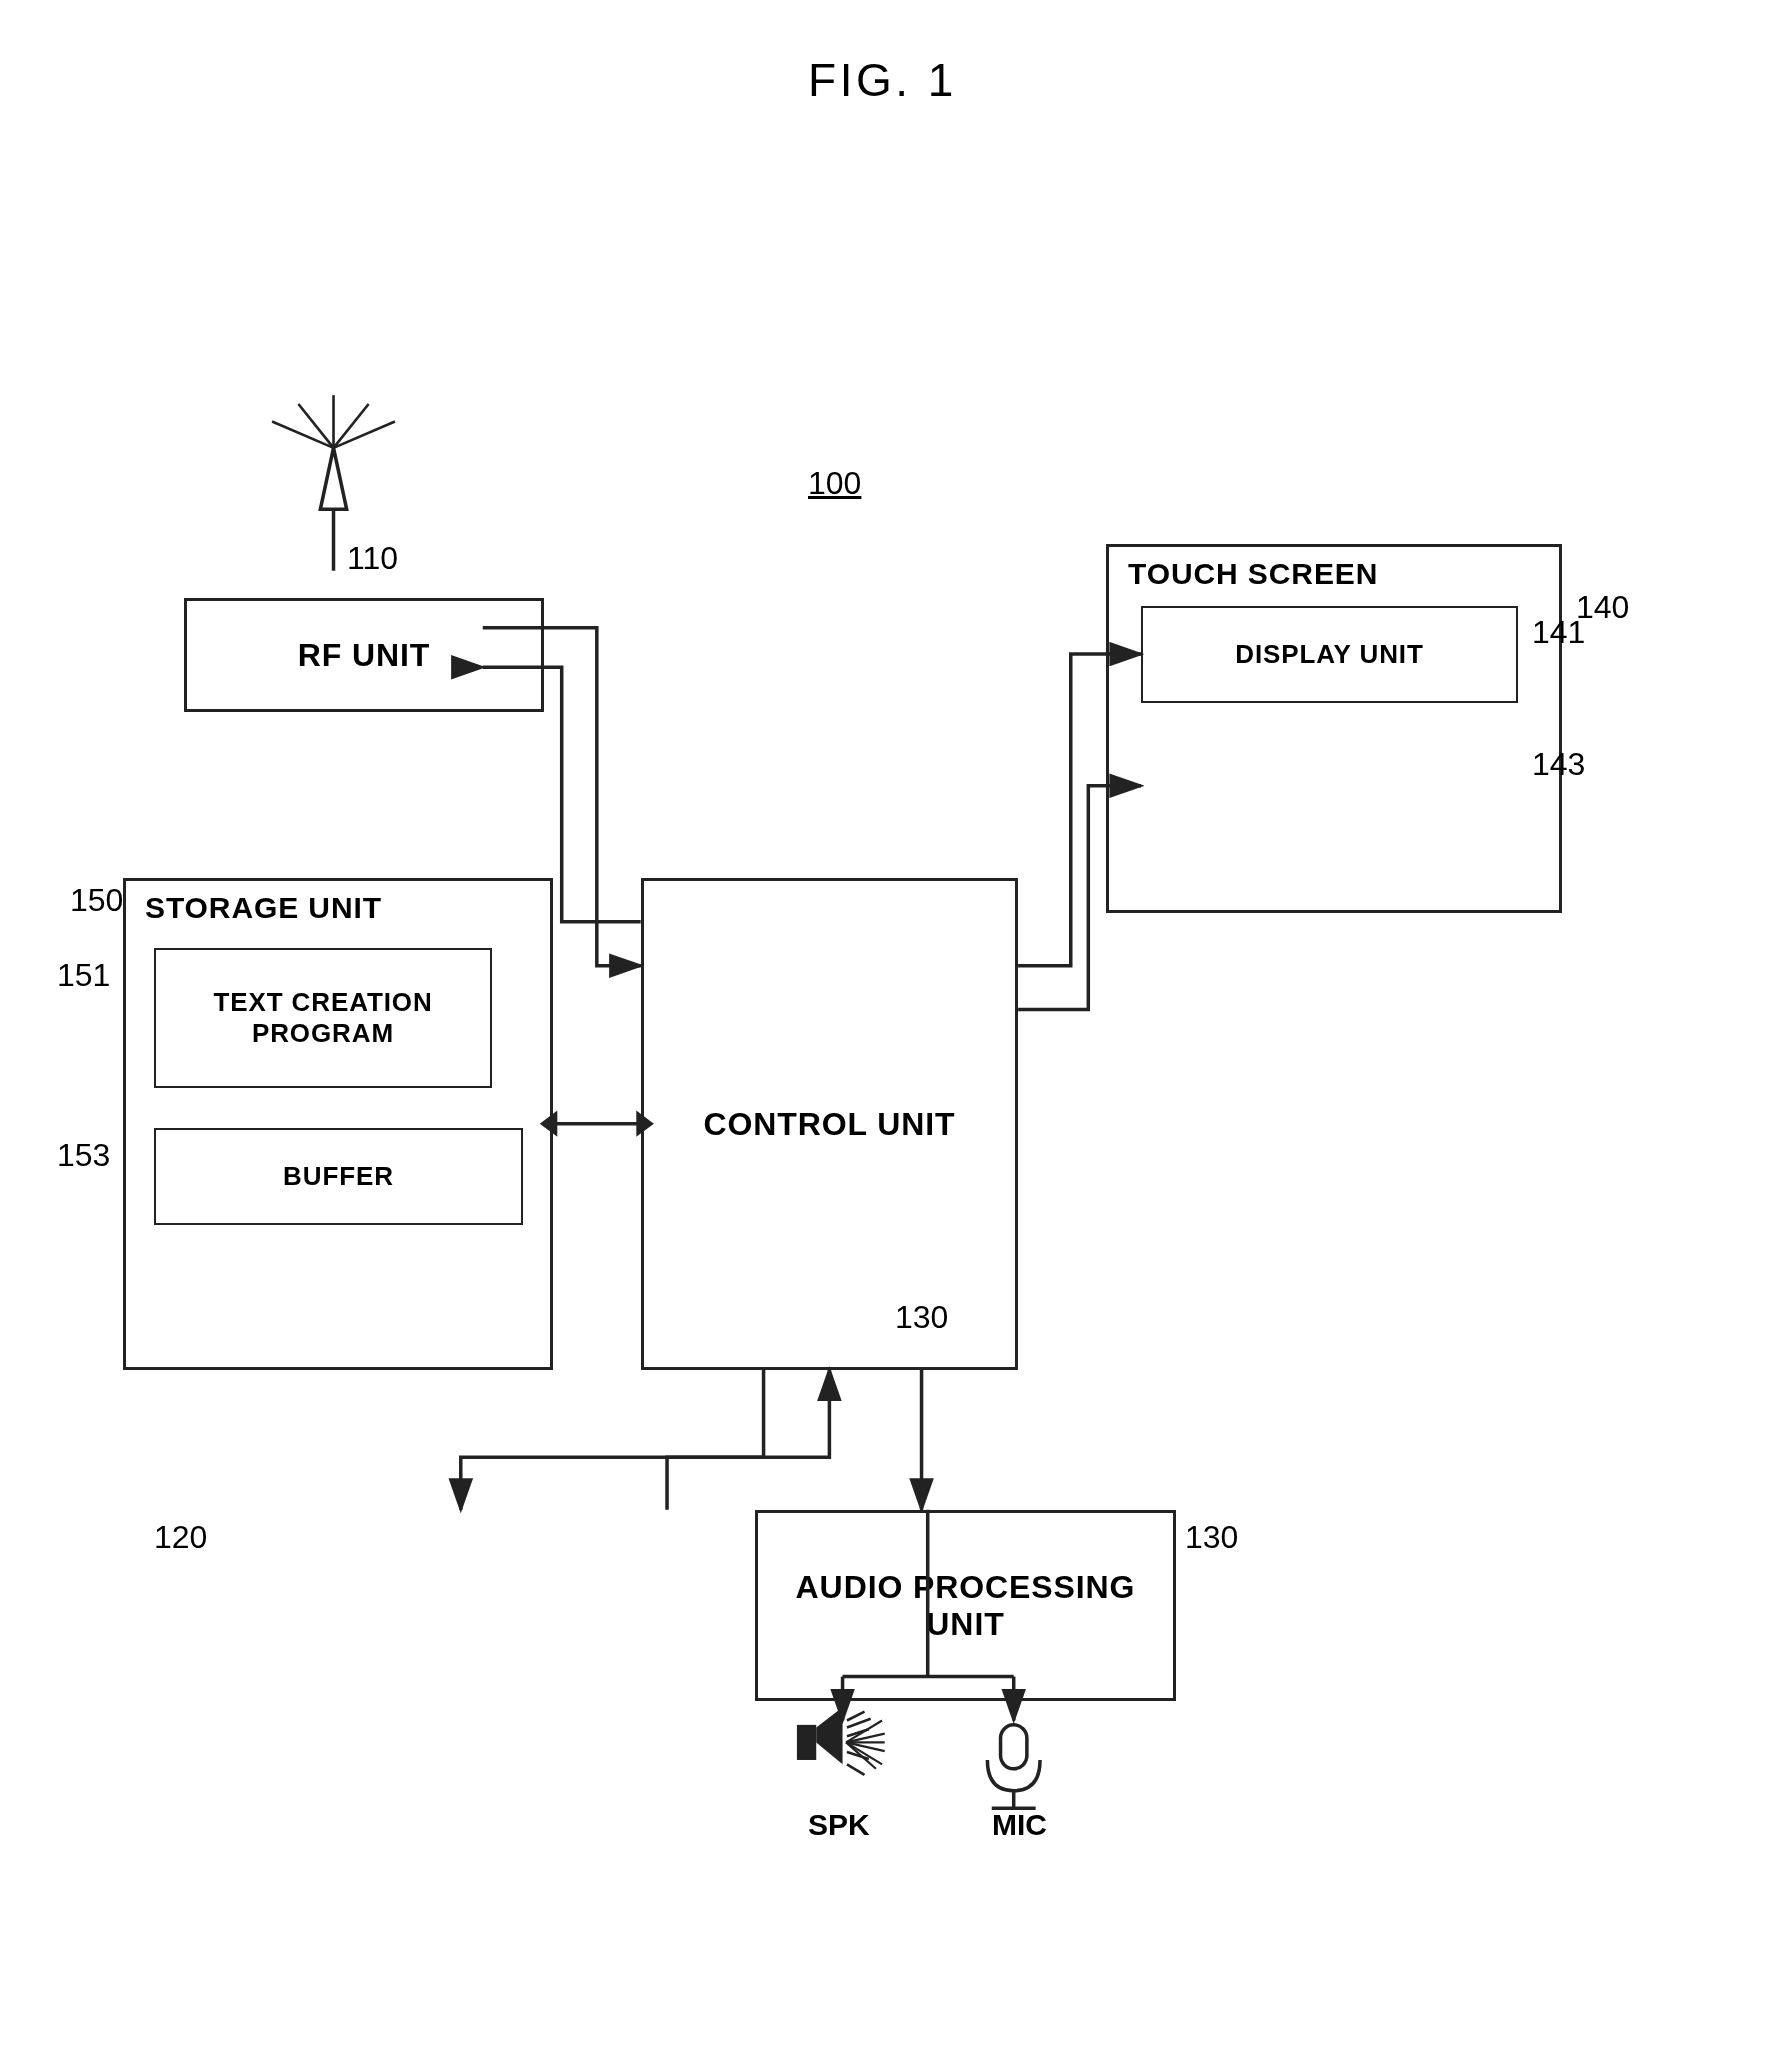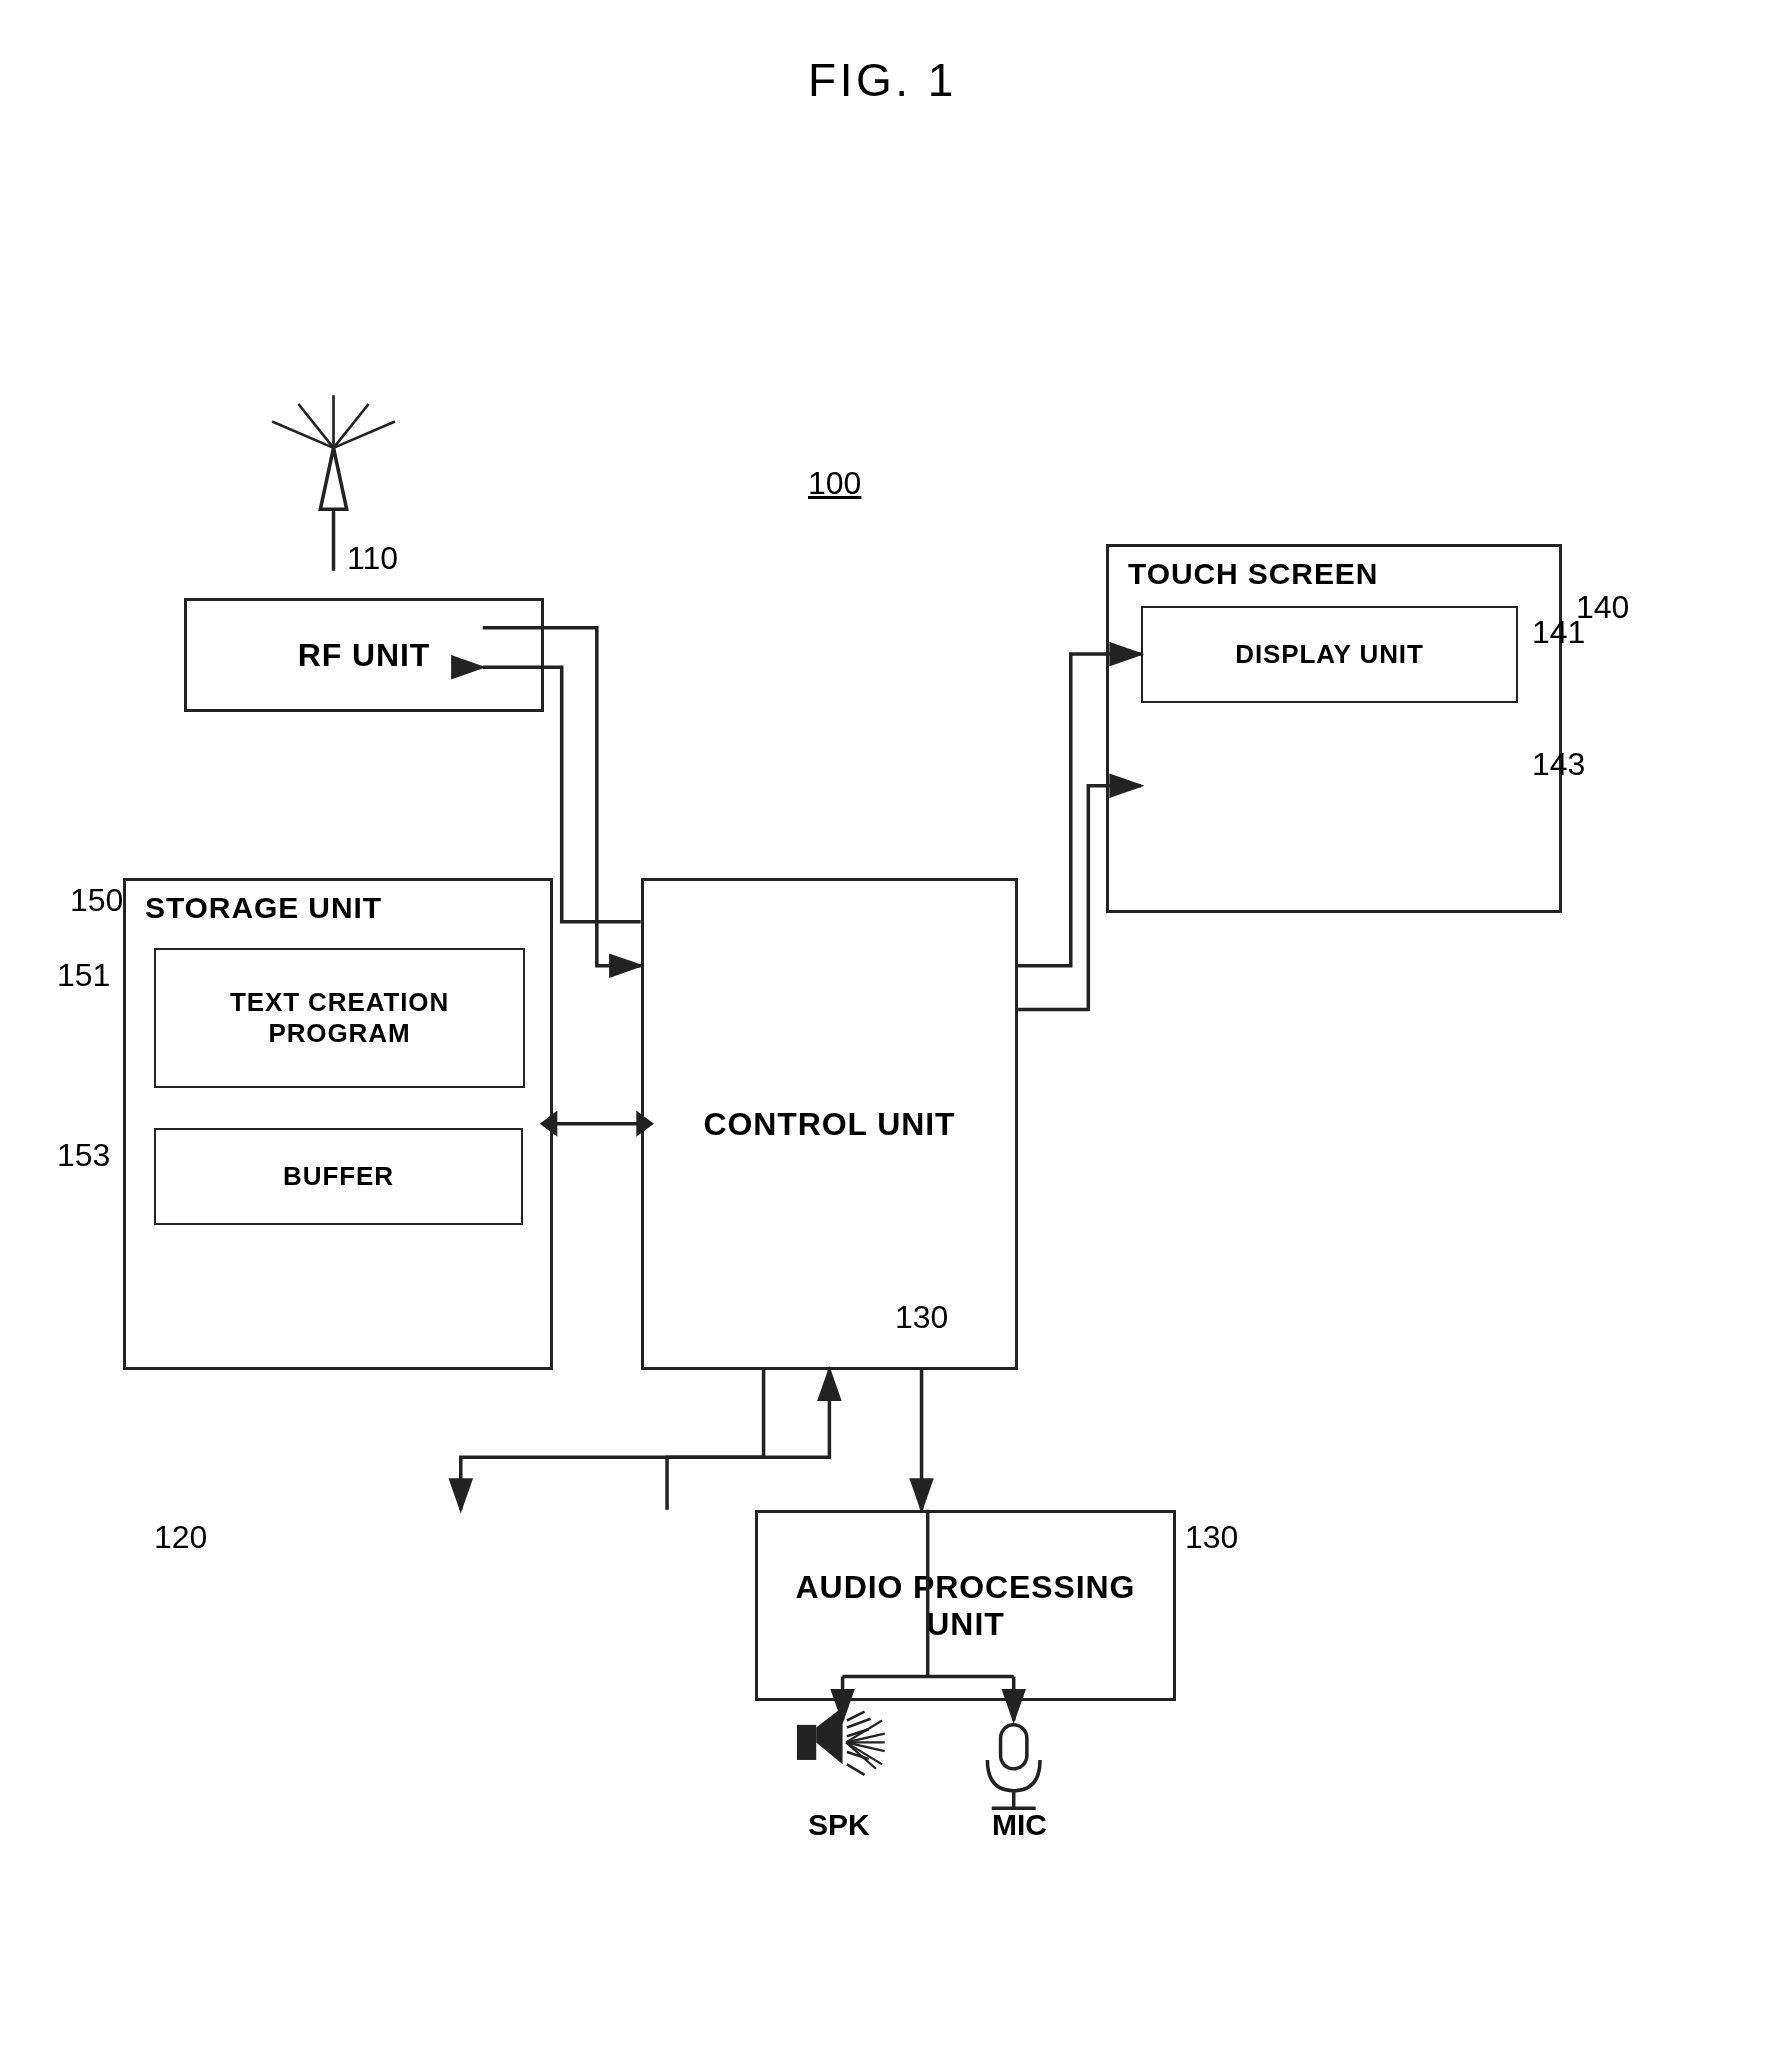--- a/index.html
+++ b/index.html
@@ -105,21 +105,21 @@
 
 
   <div class="ref-label" style="top:746px; left:1532px;">143</div>
 
   <div class="box" style="top:878px; left:123px; width:430px; height:492px;">
   </div>
   <div style="position:absolute; top:891px; left:145px; font-size:30px; font-weight:bold; letter-spacing:0.9px;">STORAGE UNIT</div>
 
   <div class="ref-label" style="top:882px; left:70px;">150</div>
 
-  <div class="box-inner" style="top:948px; left:154px; width:371px; height:140px;">
+  <div class="box-inner" style="top:948px; left:154px; width:338px; height:140px;">
     <span style="white-space:pre-line;">TEXT CREATION
 PROGRAM</span>
   </div>
 
   <div class="ref-label" style="top:957px; left:57px;">151</div>
 
   <div class="box-inner" style="top:1128px; left:154px; width:369px; height:97px;">
     <span>BUFFER</span>
   </div>
 

